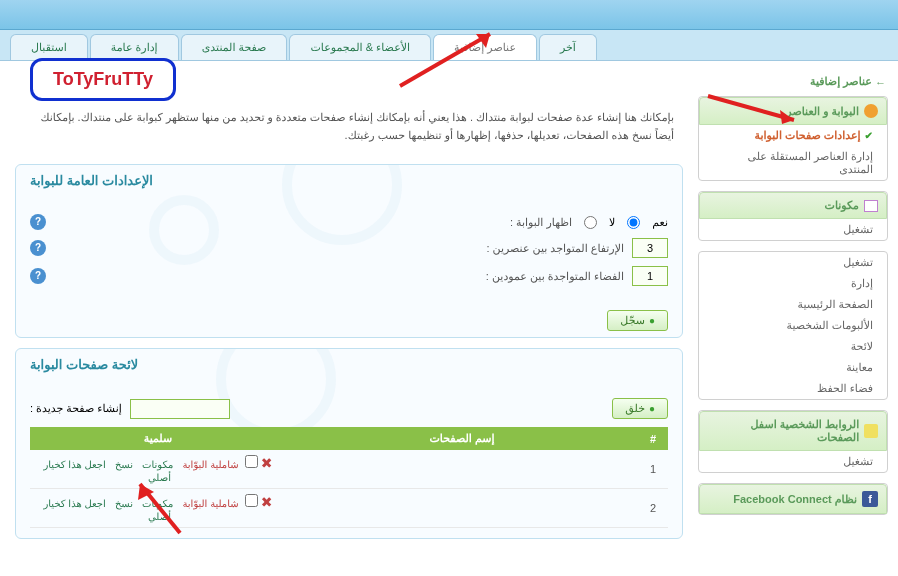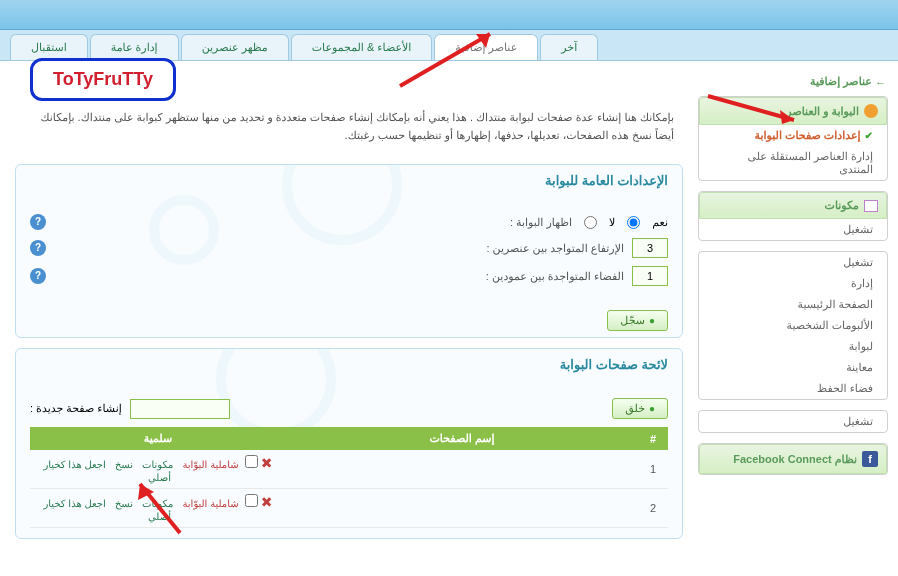--- a/index.html
+++ b/index.html
@@ -22,21 +22,21 @@
 .content { flex: 1; position: relative; }
 
 .breadcrumb-title { color: #5a9ad0; font-weight: bold; font-size: 14px; text-align: right; padding: 8px 20px 4px; background: #e8f4fa; border-radius: 30px 8px 8px 8px; display: inline-block; float: left; margin-left: 20px; }
 .sub-title { clear: both; color: #5a9ad0; text-align: right; padding: 6px 40px 8px 0; font-style: italic; }
 .arrow-left { color: #5a9ad0; }
 
 .desc { color: #555; line-height: 1.6; padding: 10px 14px; text-align: right; clear: both; }
 
 .section { border: 1px solid #c0e0f0; border-radius: 6px; margin: 10px 5px; background: #f8fcff; position: relative; overflow: hidden; }
 .swirl { position: absolute; width: 120px; height: 120px; border: 10px solid #e8f4fa; border-radius: 50%; opacity: .6; }
-.sec-title { color: #2a8aa0; font-weight: bold; font-size: 13px; padding: 8px 14px; text-align: right; position: relative; z-index: 1; }
+.sec-title { color: #2a8aa0; font-weight: bold; font-size: 13px; padding: 8px 14px; text-align: left; position: relative; z-index: 1; }
 .sec-body { padding: 10px 14px; position: relative; z-index: 1; }
 
 .field-row { display: flex; align-items: center; justify-content: flex-end; gap: 8px; margin: 8px 0; }
 .field-label { color: #555; flex: 1; text-align: right; }
 .help-ic { width: 16px; height: 16px; background: #4a90d0; color: #fff; border-radius: 50%; text-align: center; line-height: 16px; font-size: 10px; font-weight: bold; }
 input[type=text] { border: 1px solid #8ac048; padding: 3px 5px; width: 36px; text-align: center; background: #fafff5; }
 input.wide { width: 100px; }
 input[type=radio] { margin: 0 4px; }
 
 .btn { background: linear-gradient(#f5fff0, #d5efc5); border: 1px solid #8ac048; padding: 3px 12px; border-radius: 3px; color: #3a7a2a; cursor: pointer; display: inline-flex; align-items: center; gap: 4px; }
@@ -61,21 +61,21 @@
 </style>
 </head>
 <body>
 
 <div class="topbar"></div>
 
 <div class="tabs">
   <div class="tab">آخر</div>
   <div class="tab active">عناصر إضافية</div>
   <div class="tab">الأعضاء &amp; المجموعات</div>
-  <div class="tab">مظهر عنصرين</div>
+  <div class="tab">صفحة المنتدى</div>
   <div class="tab">إدارة عامة</div>
   <div class="tab">استقبال</div>
 </div>
 
 <div class="main">
   <div class="sidebar">
     <div style="color:#5a9a5a;font-weight:bold;padding:4px 2px 8px;">← <span>عناصر إضافية</span></div>
 
     <div class="side-box">
       <div class="side-head">
@@ -95,26 +95,30 @@
           <span>مكونات</span>
         </div>
       <div class="side-link">تشغيل</div>
     </div>
 
     <div class="side-box">
       <div class="side-link">تشغيل</div>
       <div class="side-link">إدارة</div>
       <div class="side-link">الصفحة الرئيسية</div>
       <div class="side-link">الألبومات الشخصية</div>
-      <div class="side-link">لبوابة</div>
+      <div class="side-link">لائحة</div>
       <div class="side-link">معاينة</div>
       <div class="side-link">فضاء الحفظ</div>
     </div>
 
     <div class="side-box">
+      <div class="side-head">
+          <span class="link-ic"></span>
+          <span>الروابط الشخصية اسفل الصفحات</span>
+        </div>
       <div class="side-link">تشغيل</div>
     </div>
 
     <div class="side-box">
       <div class="side-head">
           <span class="fb-ic">f</span>
           <span>نظام Facebook Connect</span>
         </div>
     </div>
   </div>

